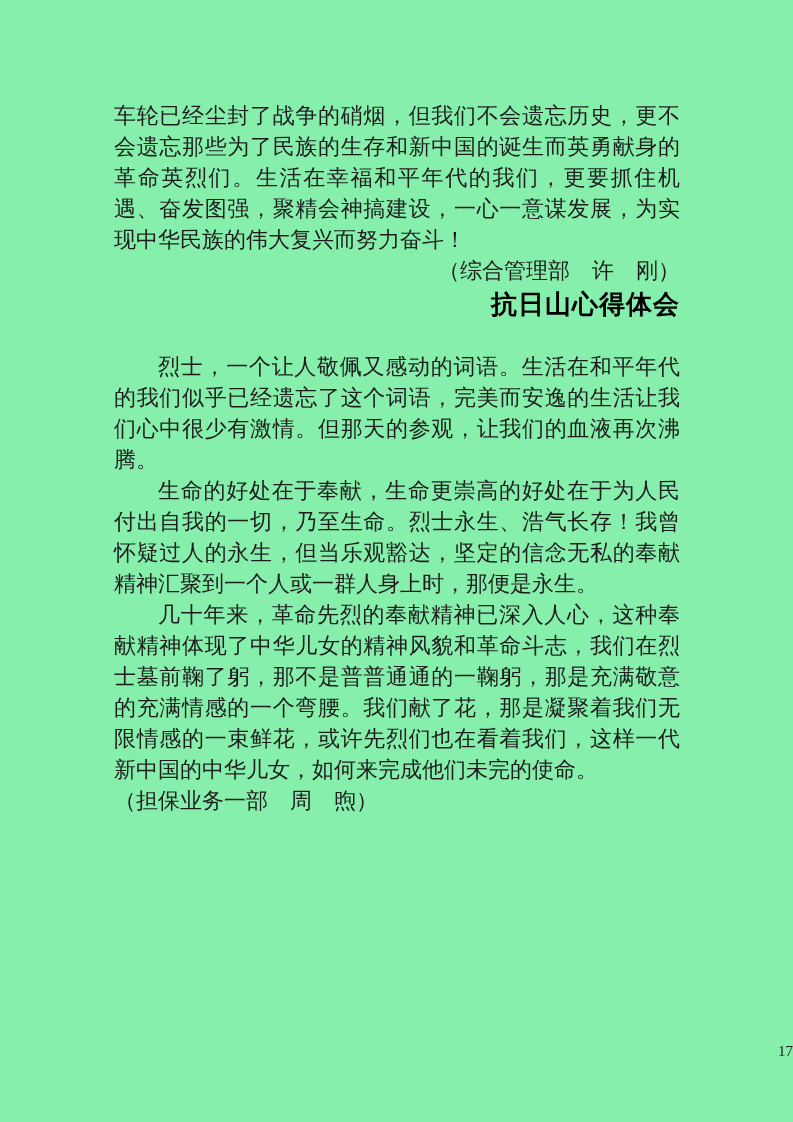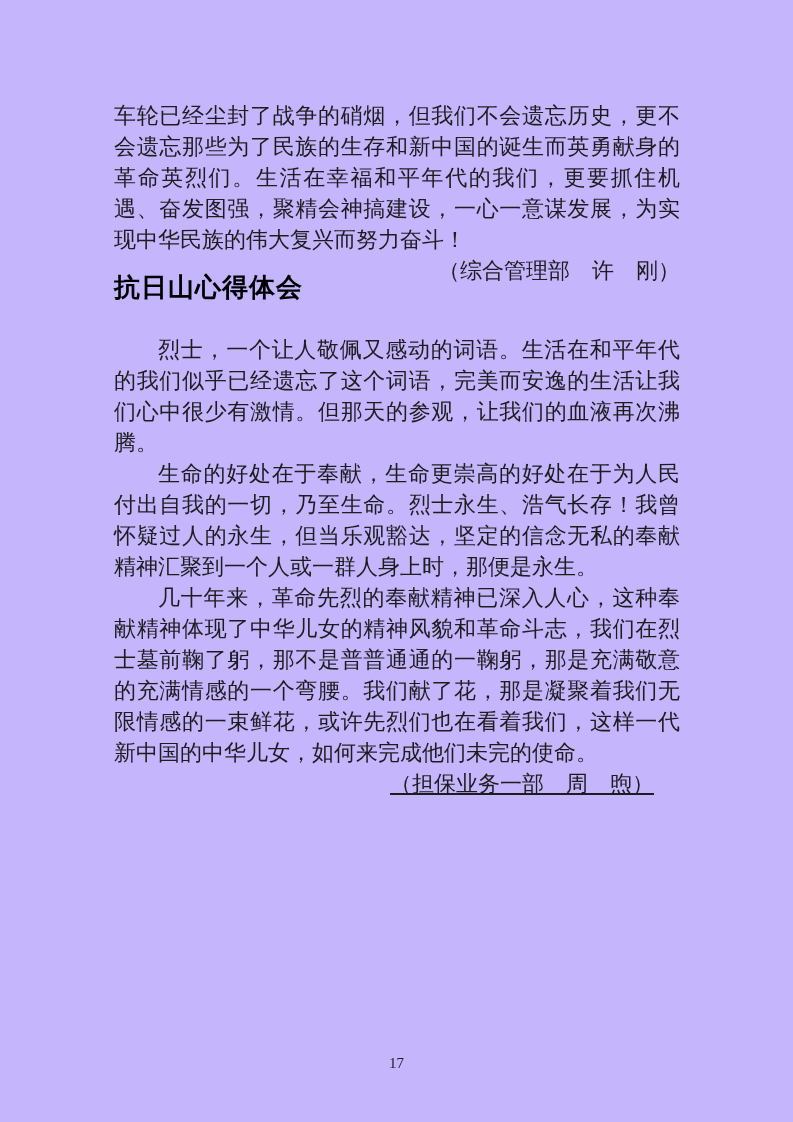--- a/index.html
+++ b/index.html
@@ -4,21 +4,21 @@
 <style>
   html, body {
     margin: 0;
     padding: 0;
     background: #ffffff;
   }
   .page {
     position: relative;
     width: 793px;
     height: 1122px;
-    background: #c4b5fd;
+    background: #86efac;
     color: #1d1d1d;
     overflow: hidden;
   }
   .content {
     position: absolute;
     left: 114px;
     top: 100px;
     width: 566px;
     font-family: "DejaVu Serif", serif;
     font-size: 22px;
@@ -31,51 +31,49 @@
     text-indent: 2em;
   }
   .no-indent {
     text-indent: 0;
   }
   .float-attr {
     float: right;
     text-indent: 0;
   }
   .article-title {
-    margin: 14px 0 29px 0;
-    text-align: left;
+    margin: 31px 0 29px 0;
+    text-align: right;
     text-indent: 0;
     font-family: "DejaVu Sans", sans-serif;
     font-weight: 700;
     font-size: 26px;
     line-height: 36px;
     letter-spacing: 1px;
     color: #000000;
   }
   .article-attr {
     text-indent: 0;
-    text-align: right;
     padding-right: 26px;
-    text-decoration: underline;
   }
   .briefs-header {
     margin: 27px 0 2px 0;
     text-indent: 0;
     font-family: "DejaVu Sans", sans-serif;
     font-weight: 700;
     font-size: 25px;
     line-height: 34px;
     color: #000000;
   }
   .page-number {
     position: absolute;
     left: 0;
-    bottom: 50px;
+    bottom: 62px;
     width: 100%;
-    text-align: center;
+    text-align: right;
     font-family: "Liberation Serif", serif;
     font-size: 15px;
     color: #1d1d1d;
   }
 </style>
 </head>
 <body>
 
 <div class="page">
   <div class="content">

